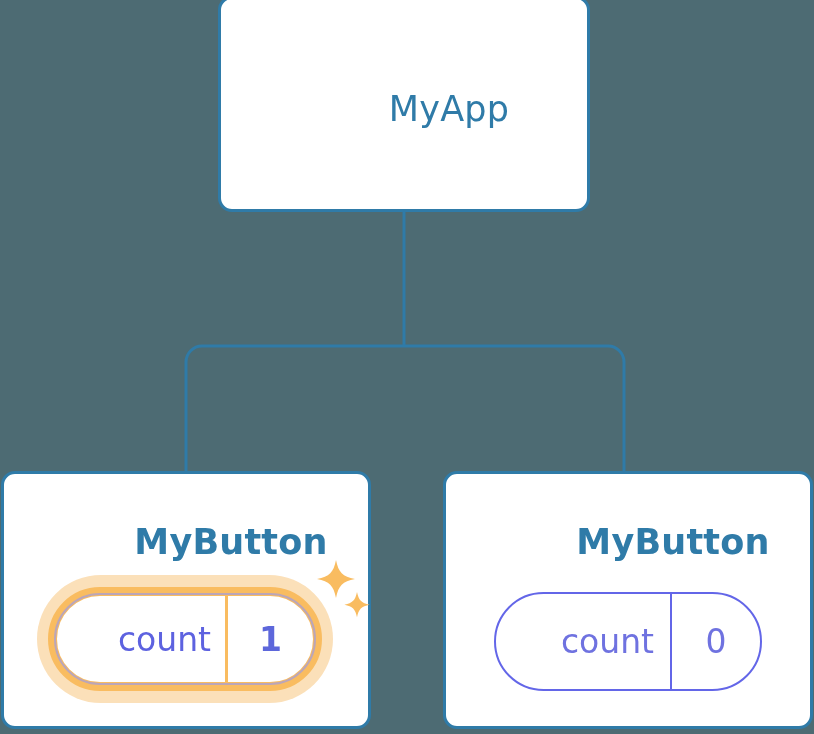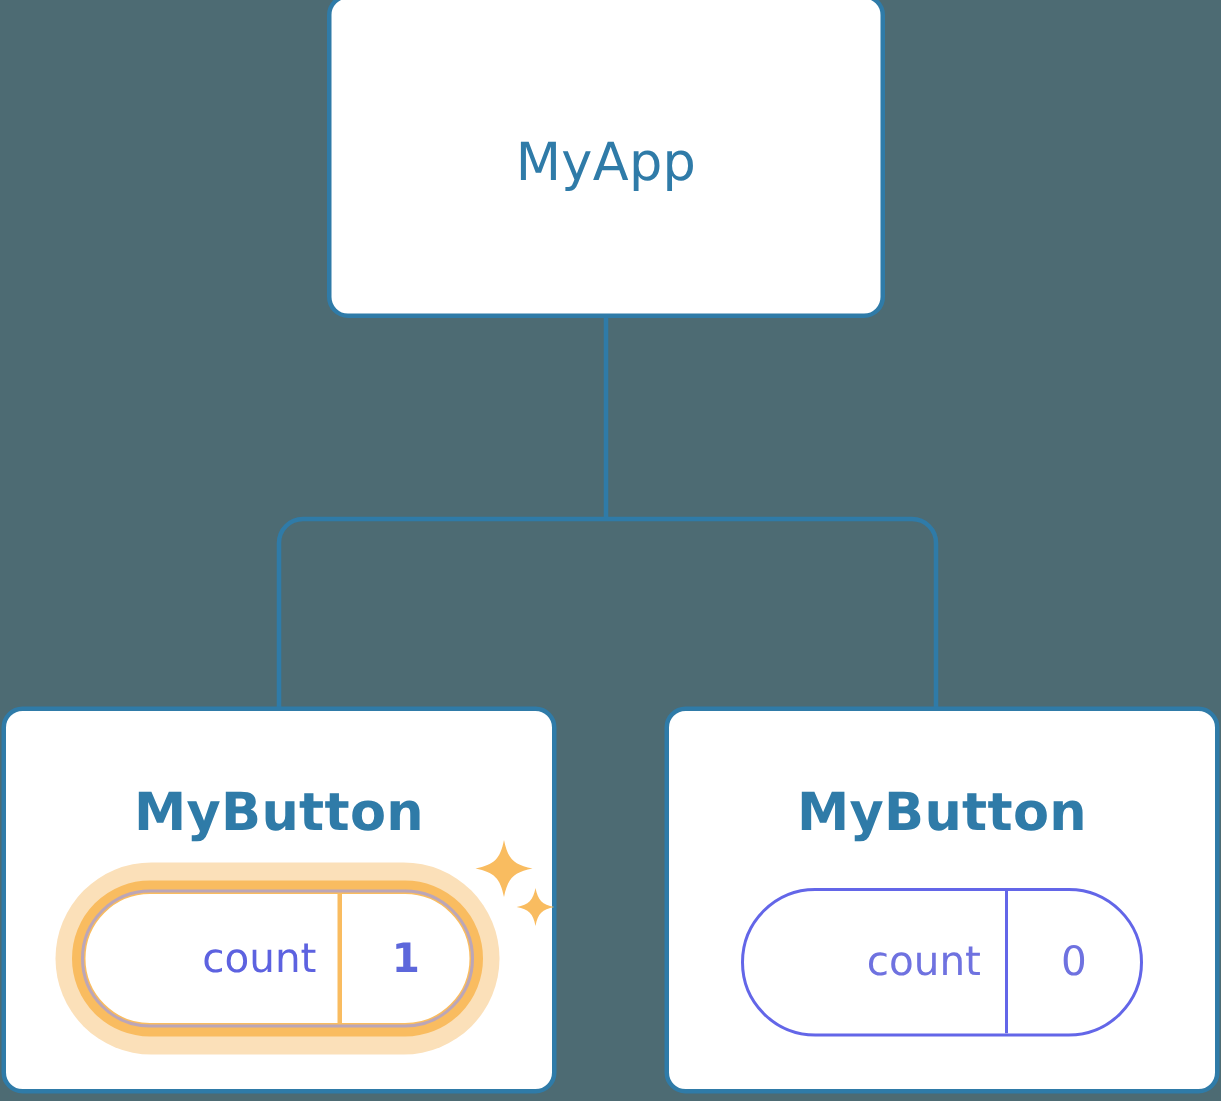--- a/index.html
+++ b/index.html
@@ -58,20 +58,21 @@
   .node-title {
     position: absolute;
     left: 0;
     width: 100%;
     text-align: center;
     color: #2f7ba8;
     font-size: 35px;
     font-weight: 400;
     letter-spacing: 0.2px;
     white-space: nowrap;
+    padding-left: 45px;
   }
   .node-root .node-title {
     top: 90px;
   }
   .node-child-left .node-title,
   .node-child-right .node-title {
     top: 48px;
     font-weight: bold;
   }
 
@@ -87,21 +88,21 @@
     box-sizing: border-box;
     border-radius: 999px;
     background: #ffffff;
     overflow: hidden;
   }
   .pill-key, .pill-val {
     display: flex;
     align-items: center;
     justify-content: center;
     white-space: nowrap;
-    font-size: 27px;
+    font-size: 33px;
     line-height: 1;
   }
 
   
   .pill-plain {
     border: 2px solid #6366e8;
     width: 268px;
     height: 99px;
   }
   .pill-plain .pill-key {

